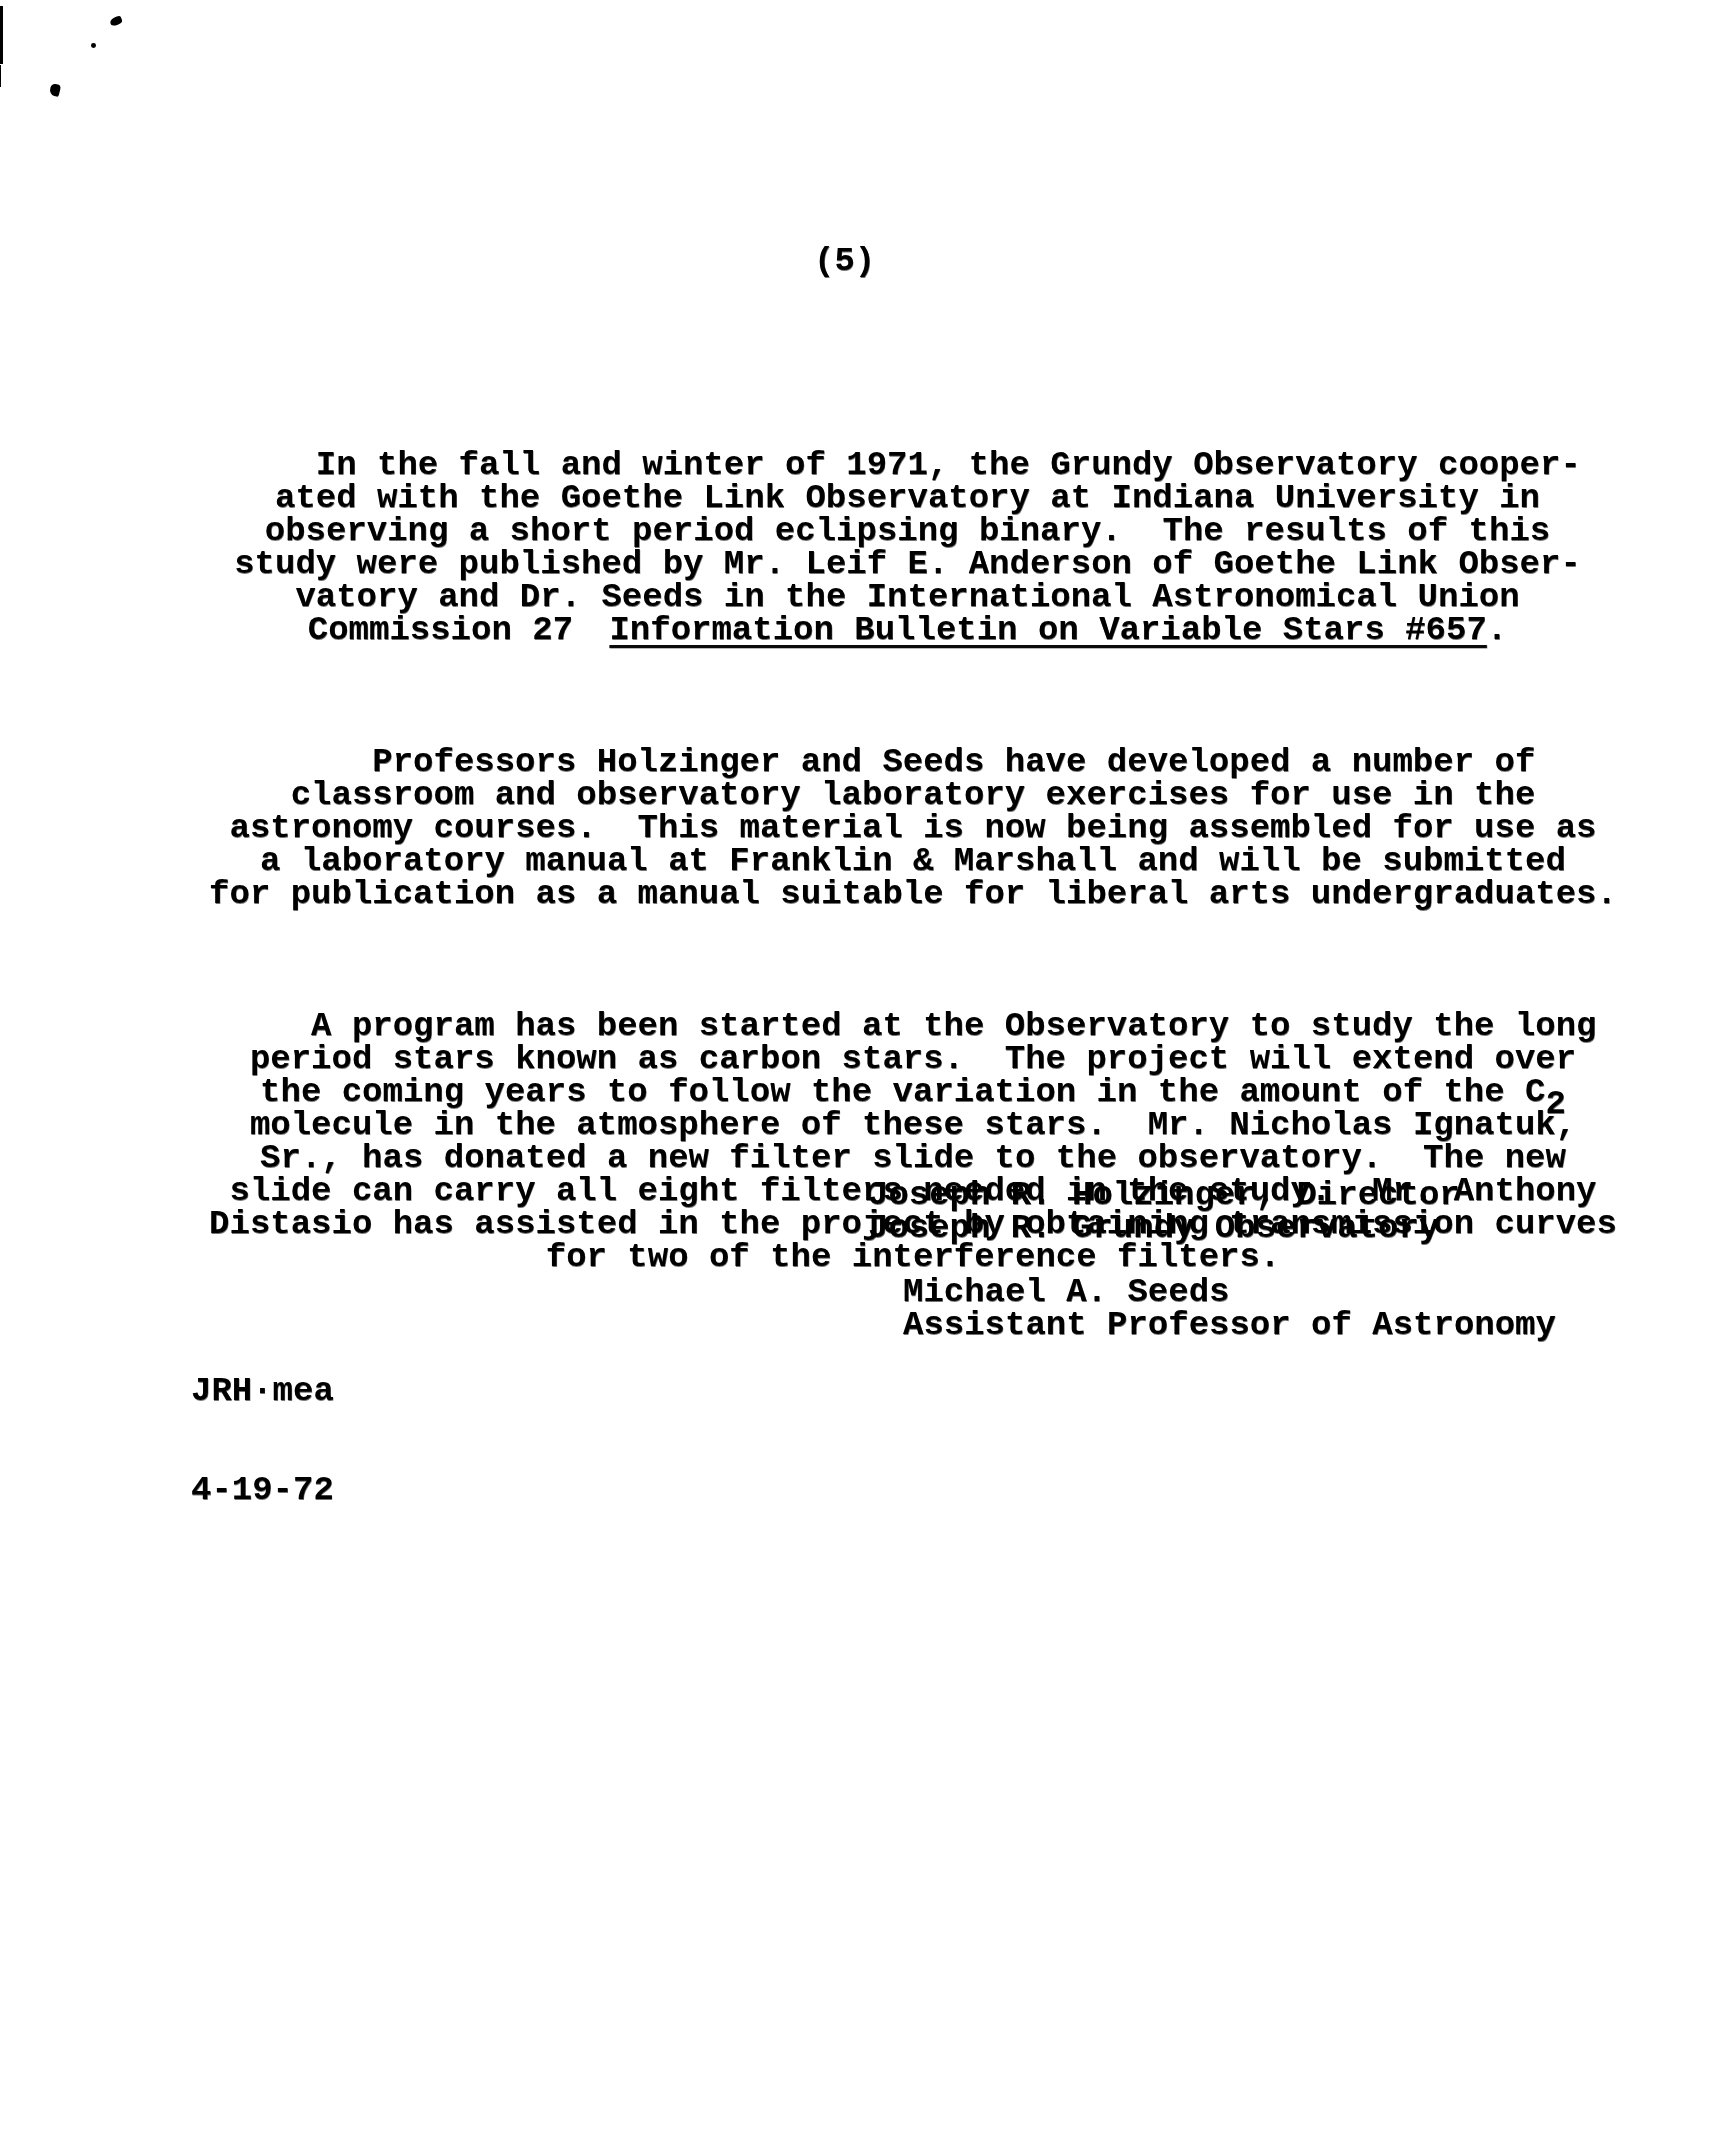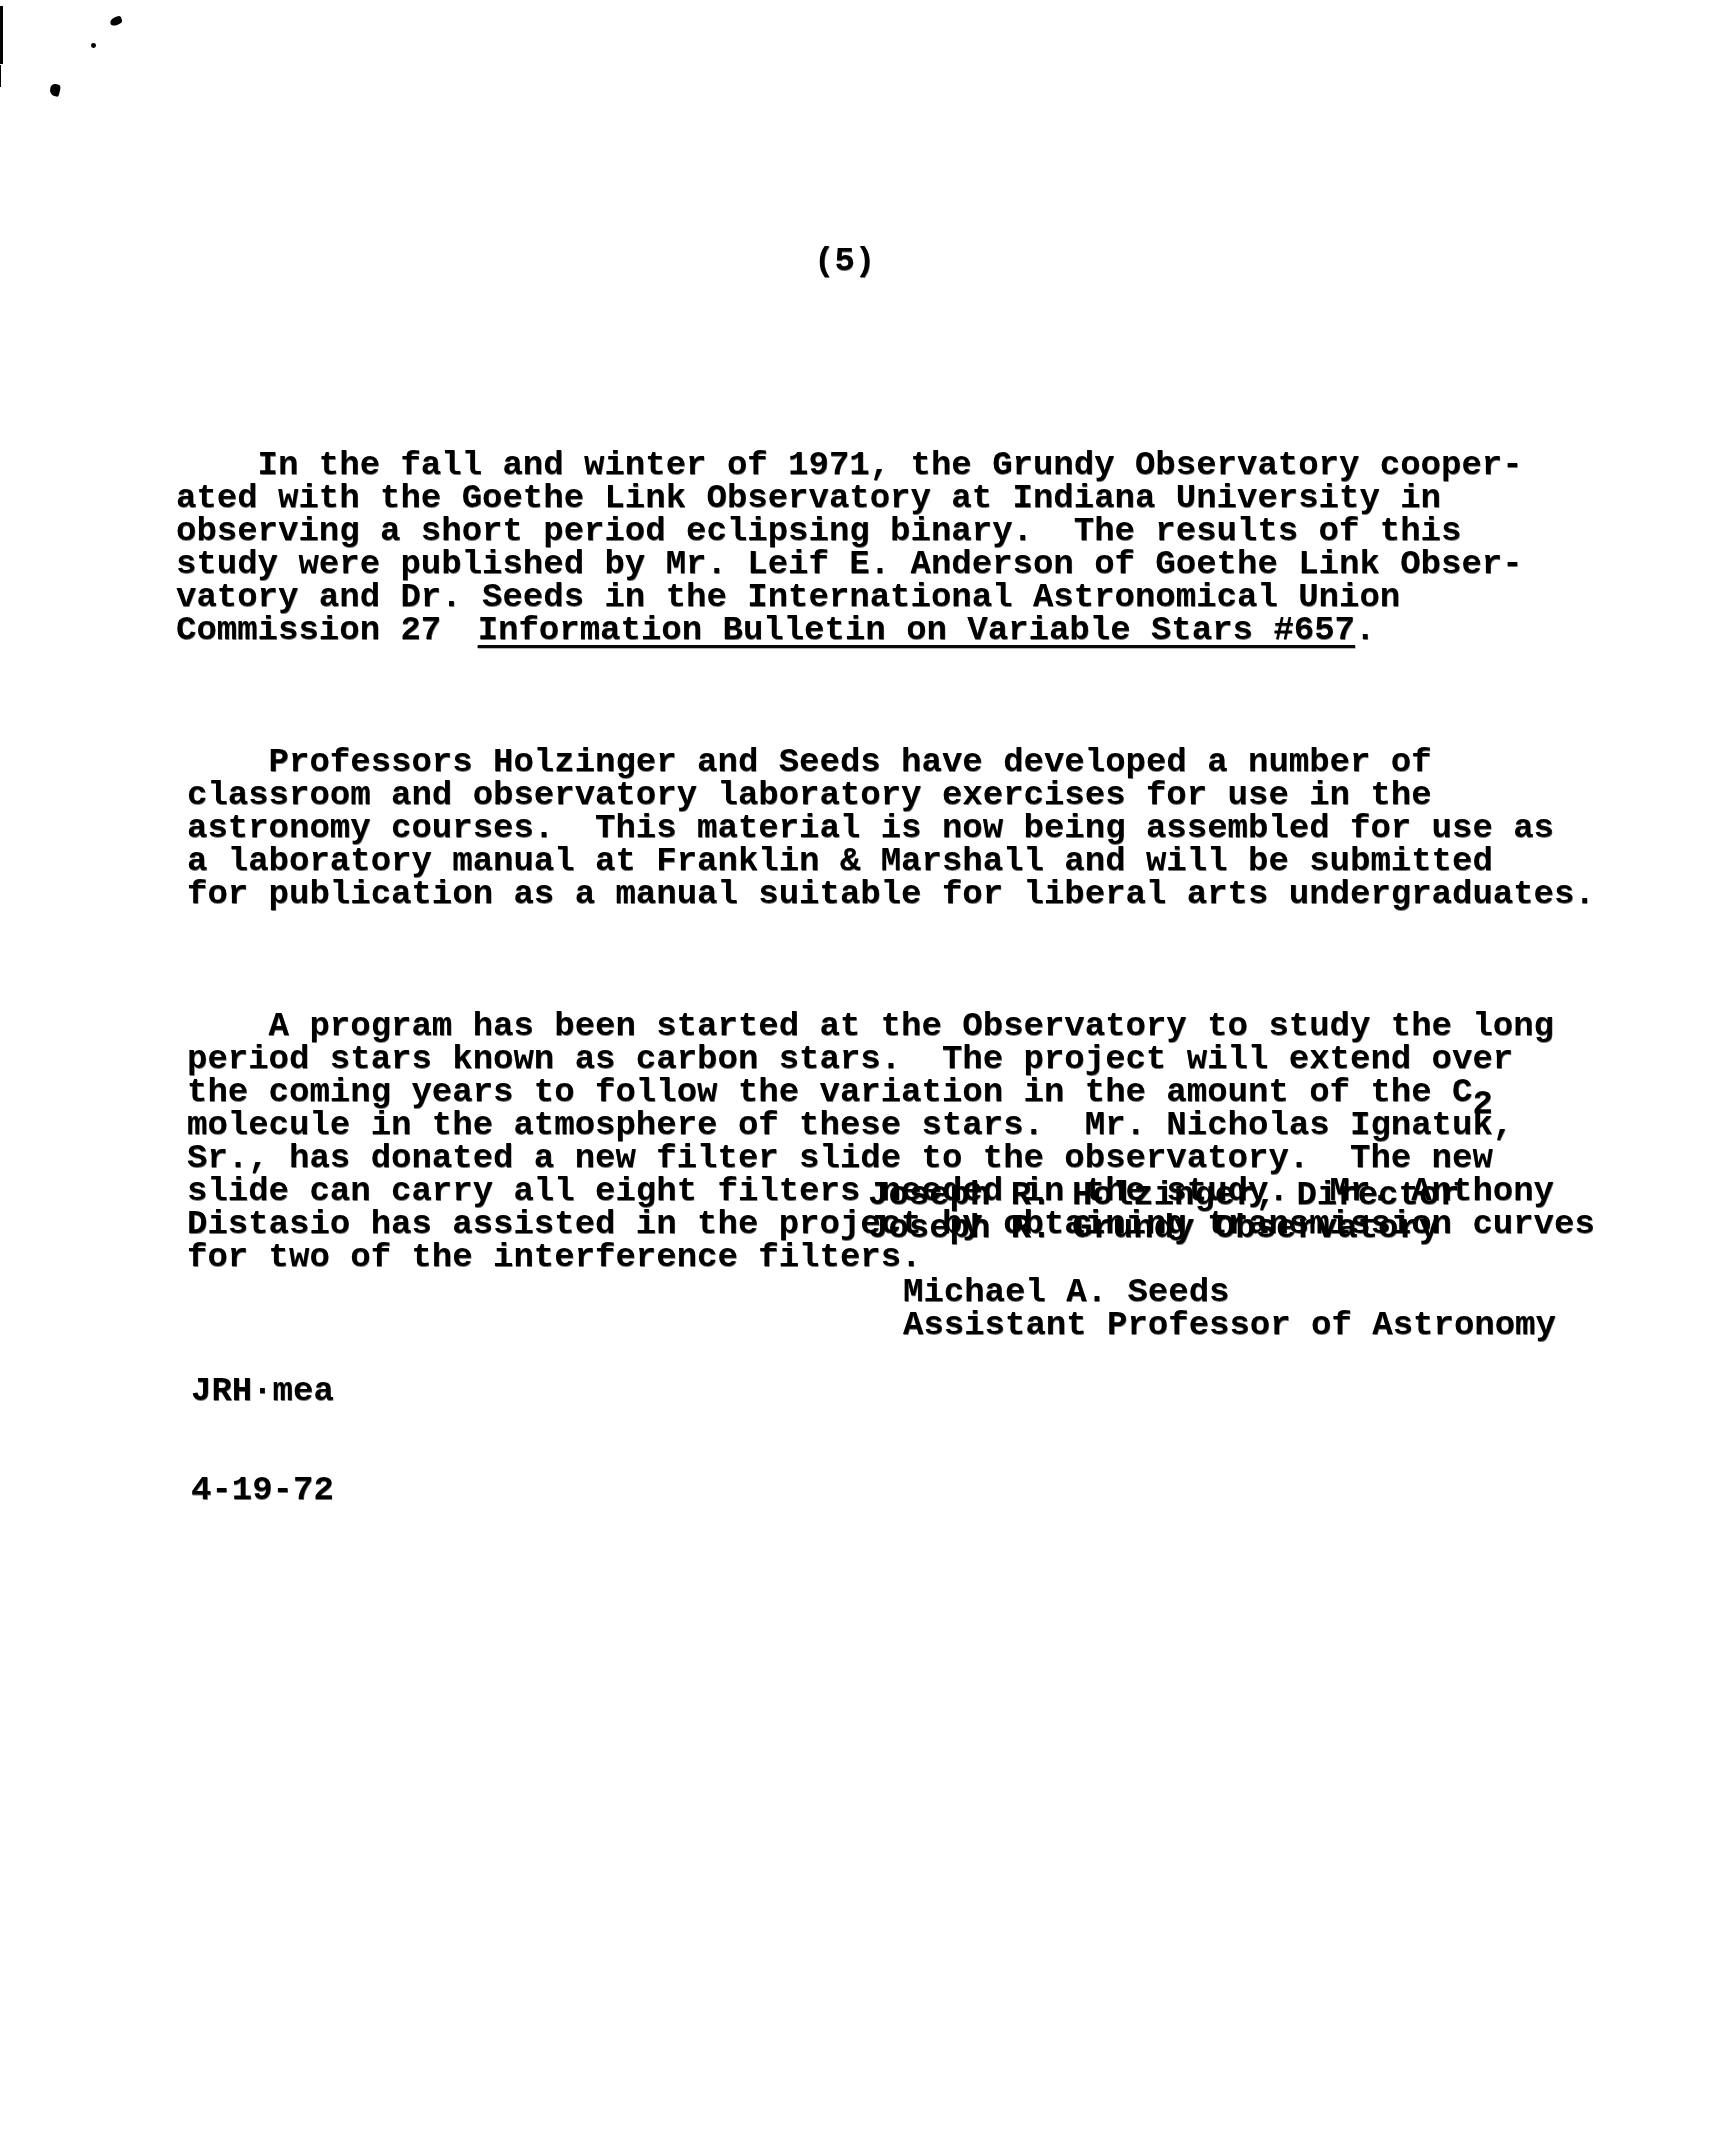--- a/index.html
+++ b/index.html
@@ -28,21 +28,21 @@
     position: absolute;
     left: 814px;
     top: 245px;
   }
   .body-text {
     position: absolute;
     left: 176px;
     top: 383px;
     width: 1463px;
   }
-  .para { margin: 0; }
+  .para { margin: 0; text-align: center; }
   .para + .para { margin-top: 33px; margin-left: 11px; }
   .underlined {
     text-decoration: underline;
     text-decoration-thickness: 3.4px;
     text-underline-offset: 6.2px;
     text-decoration-color: #0a0a0a;
     margin-left: 16px;
   }
   .subscript {
     position: relative;

